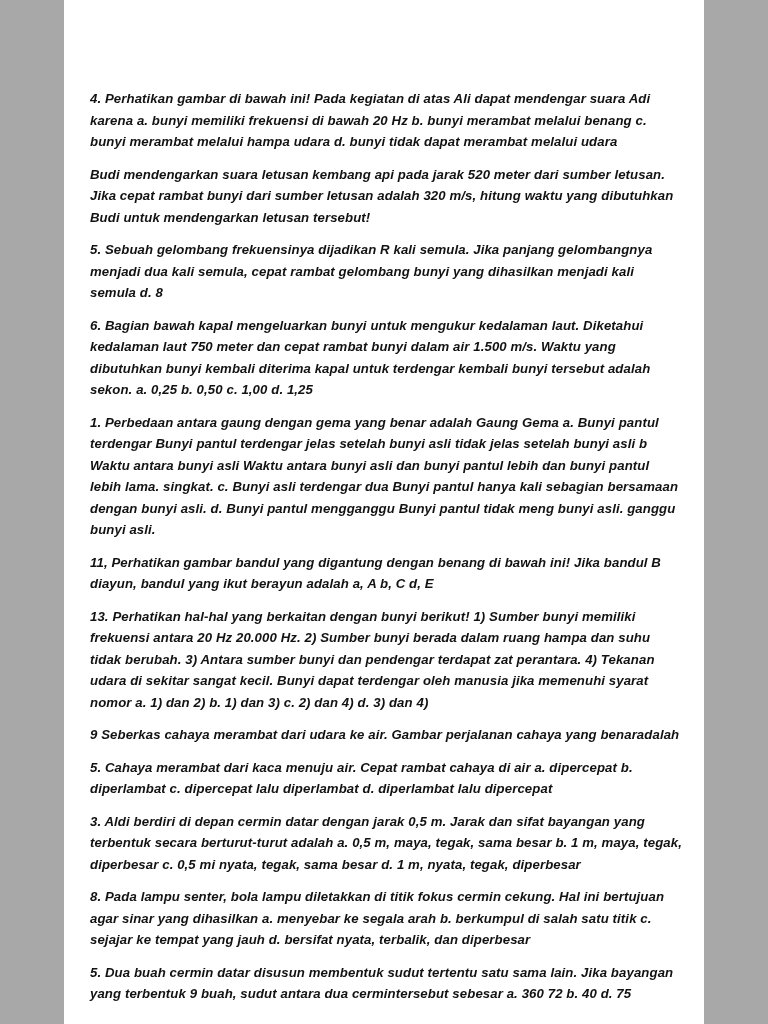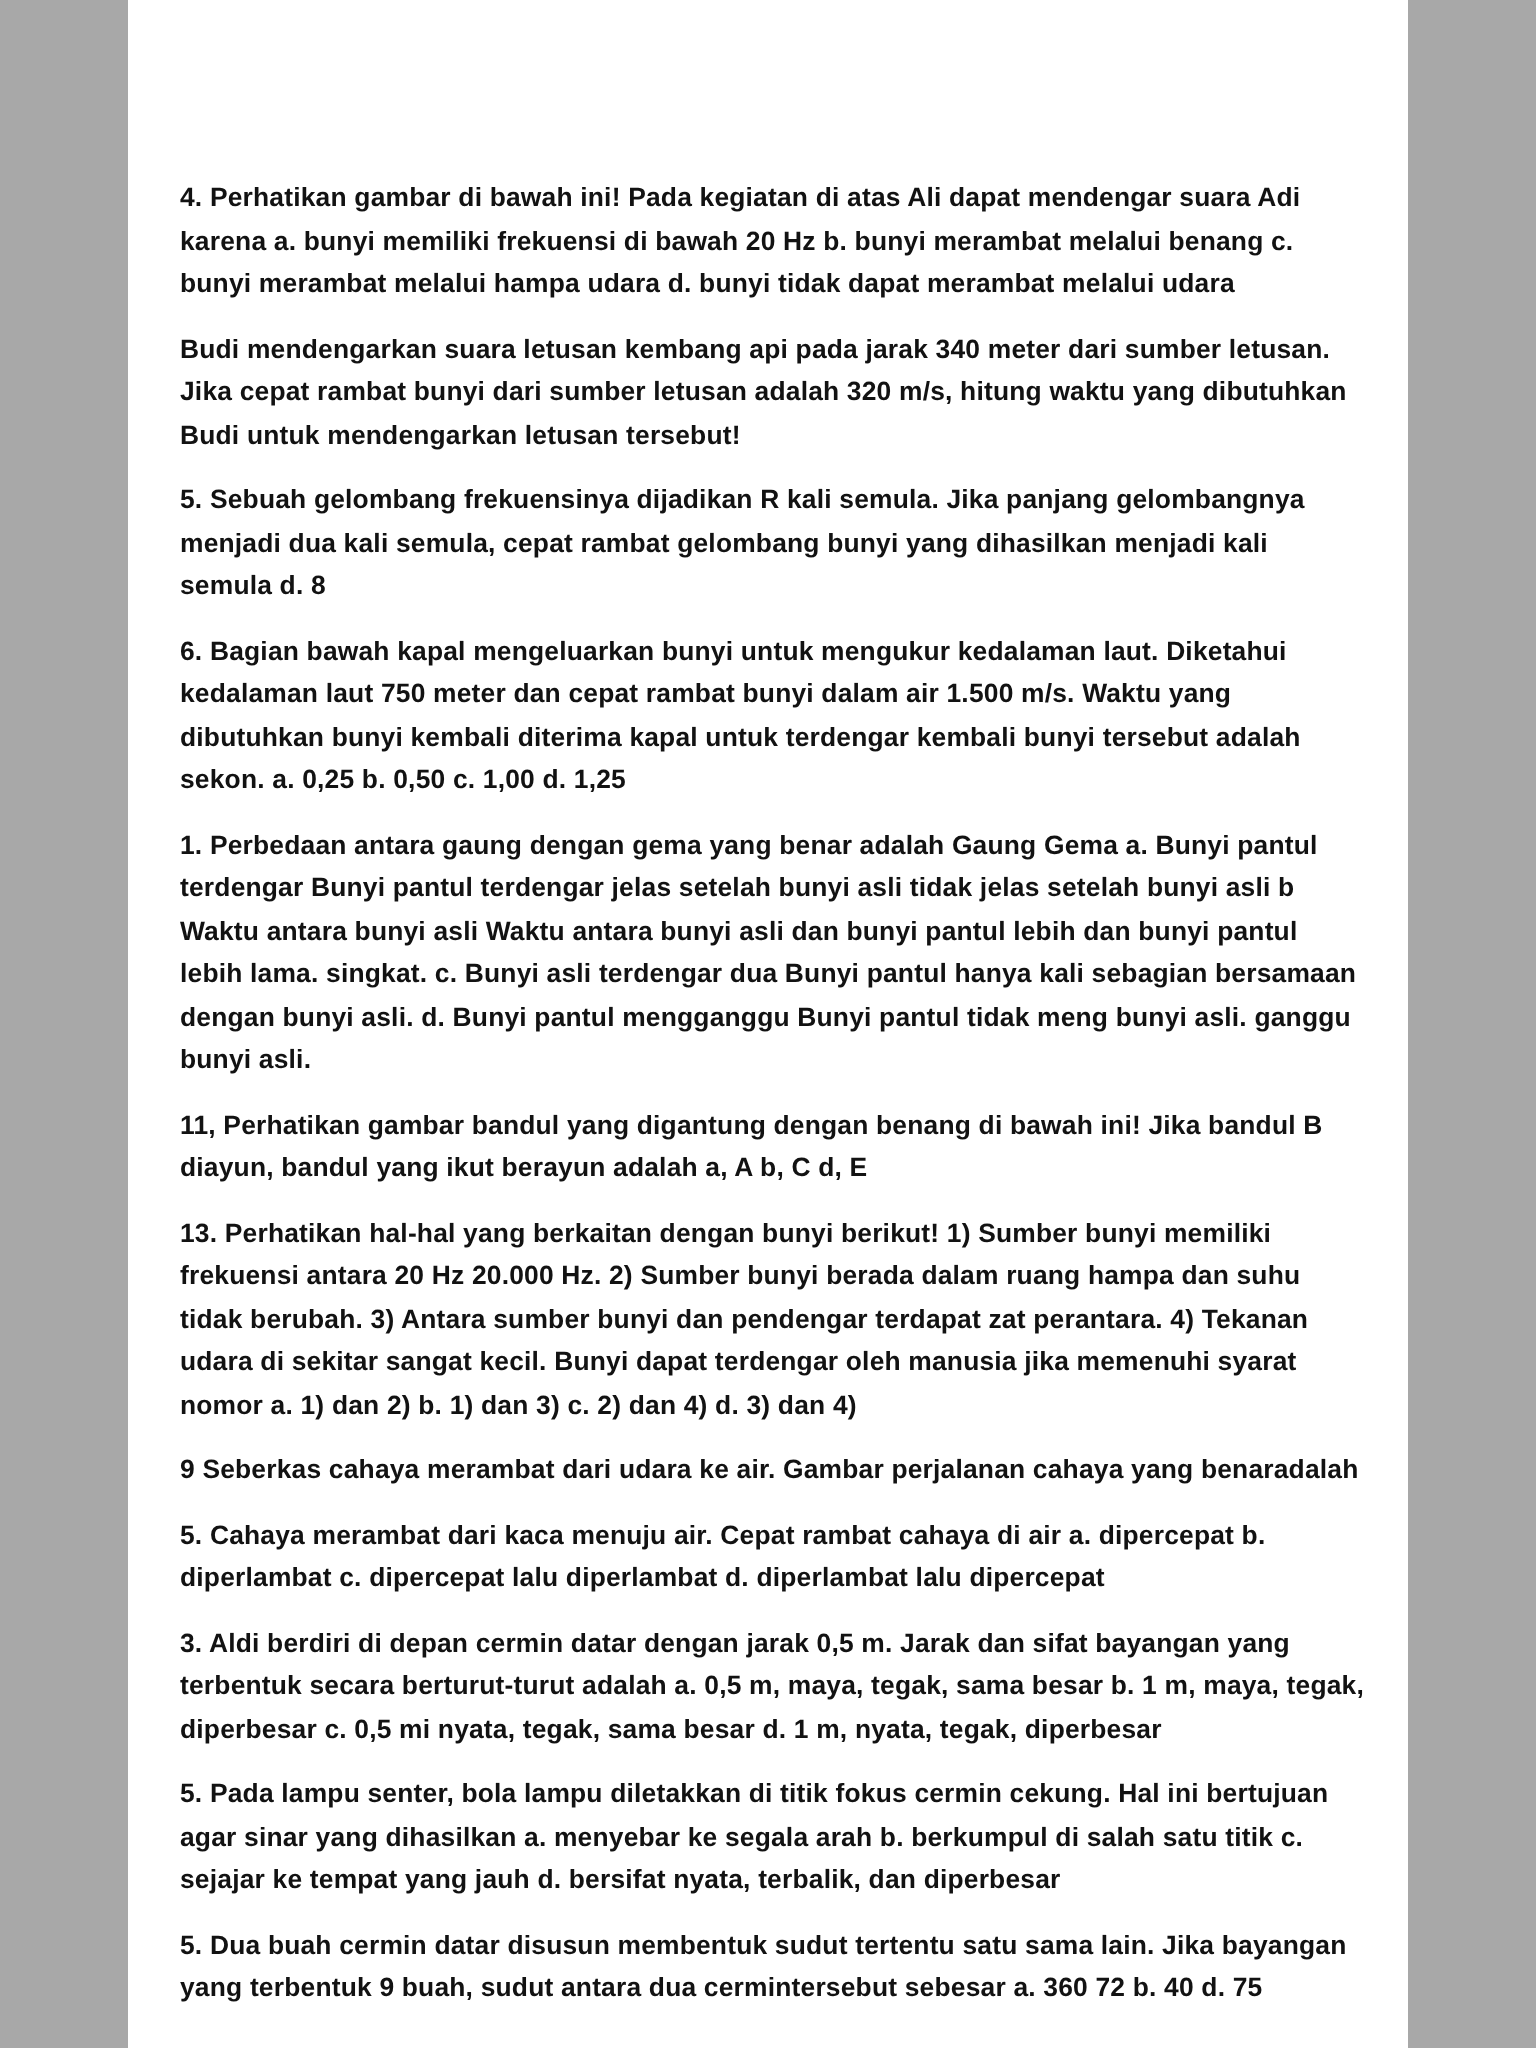--- a/index.html
+++ b/index.html
@@ -17,20 +17,21 @@
     height: 1024px;
     background: #a8a8a8;
   }
   .paper {
     position: absolute;
     left: 64px;
     top: 0;
     width: 640px;
     height: 1024px;
     background: #ffffff;
+    font-style: italic;
   }
   .content {
     position: absolute;
     left: 26px;
     right: 22px;
     top: 88px;
   }
   .para {
     margin: 0 0 11px 0;
     font-size: 13.2px;
@@ -41,26 +42,26 @@
     text-align: left;
   }
 </style>
 </head>
 <body>
 
 <div class="viewer">
   <div class="paper">
     <div class="content" id="paragraphs">
         <p class="para">4.  Perhatikan gambar di bawah ini!  Pada kegiatan di atas Ali dapat mendengar suara Adi karena a. bunyi memiliki frekuensi di bawah 20 Hz b.  bunyi merambat melalui benang c.  bunyi merambat melalui hampa udara d.  bunyi tidak dapat merambat melalui udara</p>
-        <p class="para">Budi mendengarkan suara letusan kembang api pada jarak 340 meter dari sumber letusan.  Jika cepat rambat bunyi dari sumber letusan adalah 320 m/s,  hitung waktu yang dibutuhkan Budi untuk mendengarkan letusan tersebut!</p>
+        <p class="para">Budi mendengarkan suara letusan kembang api pada jarak 520 meter dari sumber letusan.  Jika cepat rambat bunyi dari sumber letusan adalah 320 m/s,  hitung waktu yang dibutuhkan Budi untuk mendengarkan letusan tersebut!</p>
         <p class="para">5.  Sebuah gelombang frekuensinya dijadikan R kali semula.  Jika panjang gelombangnya menjadi dua kali semula,  cepat rambat gelombang bunyi yang dihasilkan menjadi kali semula d.  8</p>
         <p class="para">6.  Bagian bawah kapal mengeluarkan bunyi untuk mengukur kedalaman laut.  Diketahui kedalaman laut 750 meter dan cepat rambat bunyi dalam air 1.500 m/s.  Waktu yang dibutuhkan bunyi kembali diterima kapal untuk terdengar kembali bunyi tersebut adalah sekon.  a.  0,25 b.  0,50 c.  1,00 d.  1,25</p>
         <p class="para">1.  Perbedaan antara gaung dengan gema yang benar adalah Gaung Gema a.  Bunyi pantul terdengar Bunyi pantul terdengar jelas setelah bunyi asli tidak jelas setelah bunyi asli b Waktu antara bunyi asli Waktu antara bunyi asli dan bunyi pantul lebih dan bunyi pantul lebih lama.  singkat.  c.  Bunyi asli terdengar dua Bunyi pantul hanya kali sebagian bersamaan dengan bunyi asli.  d.  Bunyi pantul mengganggu Bunyi pantul tidak meng bunyi asli.  ganggu bunyi asli.</p>
         <p class="para">11,  Perhatikan gambar bandul yang digantung dengan benang di bawah ini!  Jika bandul B diayun, bandul yang ikut berayun adalah a,  A b,  C d,  E</p>
         <p class="para">13.  Perhatikan hal-hal yang berkaitan dengan bunyi berikut!  1)  Sumber bunyi memiliki frekuensi antara 20 Hz 20.000 Hz.  2)  Sumber bunyi berada dalam ruang hampa dan suhu tidak berubah.  3)  Antara sumber bunyi dan pendengar terdapat zat perantara.  4)  Tekanan udara di sekitar sangat kecil.  Bunyi dapat terdengar oleh manusia jika memenuhi syarat nomor a.  1)  dan 2)  b.  1)  dan 3)  c.  2)  dan 4)  d.  3)  dan 4)</p>
         <p class="para">9 Seberkas cahaya merambat dari udara ke air.  Gambar perjalanan cahaya yang benaradalah</p>
         <p class="para">5.  Cahaya merambat dari kaca menuju air.  Cepat rambat cahaya di air a.  dipercepat b.  diperlambat c. dipercepat lalu diperlambat d.  diperlambat lalu dipercepat</p>
         <p class="para">3.  Aldi berdiri di depan cermin datar dengan jarak 0,5 m.  Jarak dan sifat bayangan yang terbentuk secara berturut-turut adalah a.  0,5 m,  maya,  tegak,  sama besar b.  1 m,  maya,  tegak,  diperbesar c. 0,5 mi nyata,  tegak,  sama besar d.  1 m,  nyata,  tegak,  diperbesar</p>
-        <p class="para">5.  Pada lampu senter,  bola lampu diletakkan di titik fokus cermin cekung.  Hal ini bertujuan agar sinar yang dihasilkan a.  menyebar ke segala arah b.  berkumpul di salah satu titik c.  sejajar ke tempat yang jauh d.  bersifat nyata,  terbalik,  dan diperbesar</p>
+        <p class="para">8.  Pada lampu senter,  bola lampu diletakkan di titik fokus cermin cekung.  Hal ini bertujuan agar sinar yang dihasilkan a.  menyebar ke segala arah b.  berkumpul di salah satu titik c.  sejajar ke tempat yang jauh d.  bersifat nyata,  terbalik,  dan diperbesar</p>
         <p class="para">5.  Dua buah cermin datar disusun membentuk sudut tertentu satu sama lain.  Jika bayangan yang terbentuk 9 buah,  sudut antara dua cermintersebut sebesar a.  360 72 b.  40 d.  75</p>
       </div>
   </div>
 </div>
 
 </body></html>

